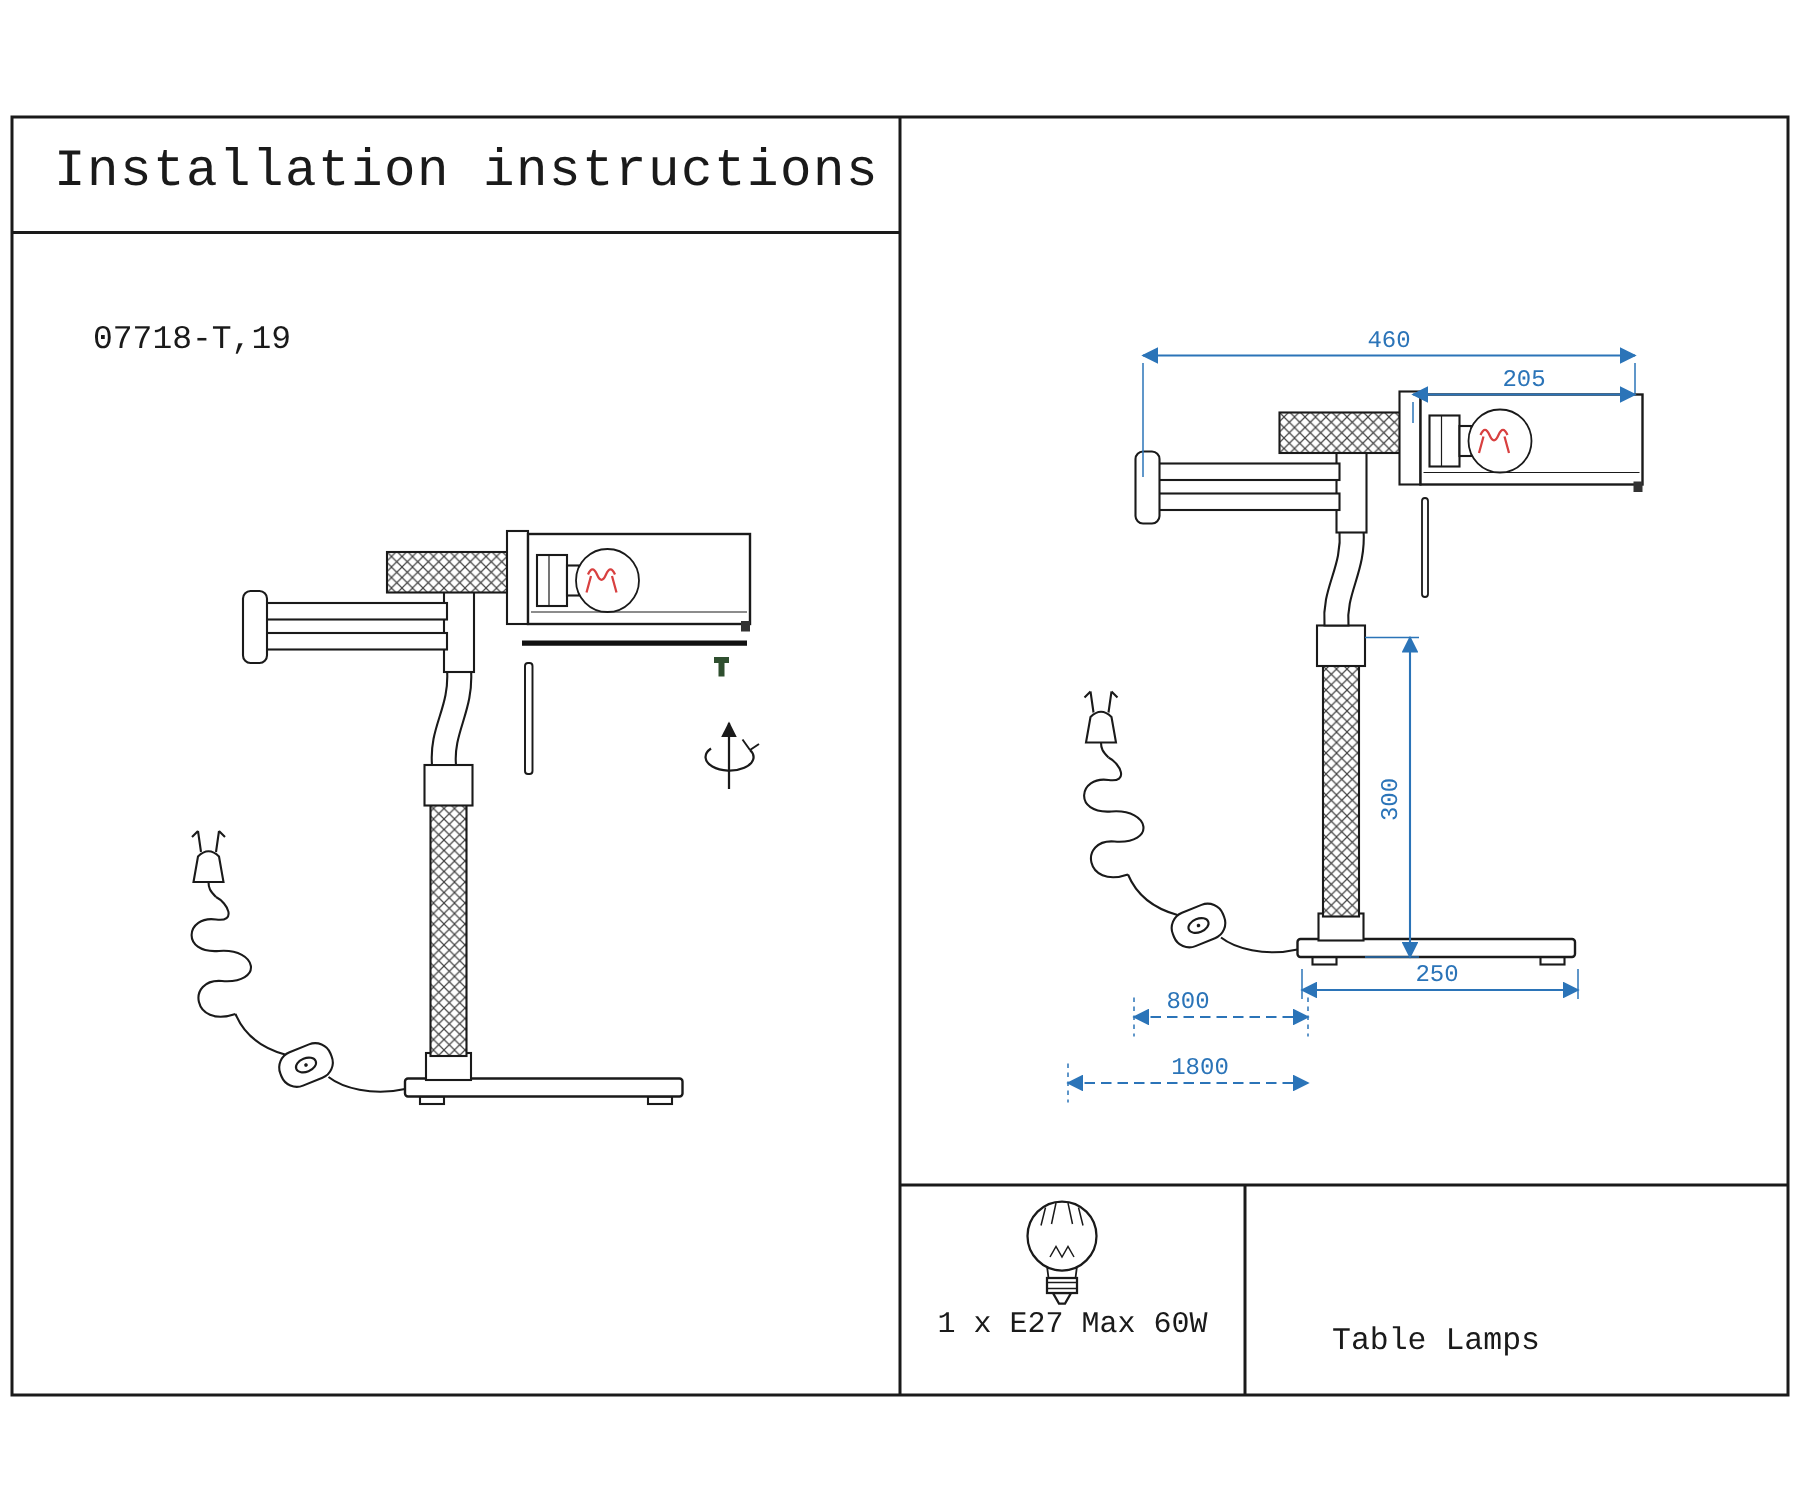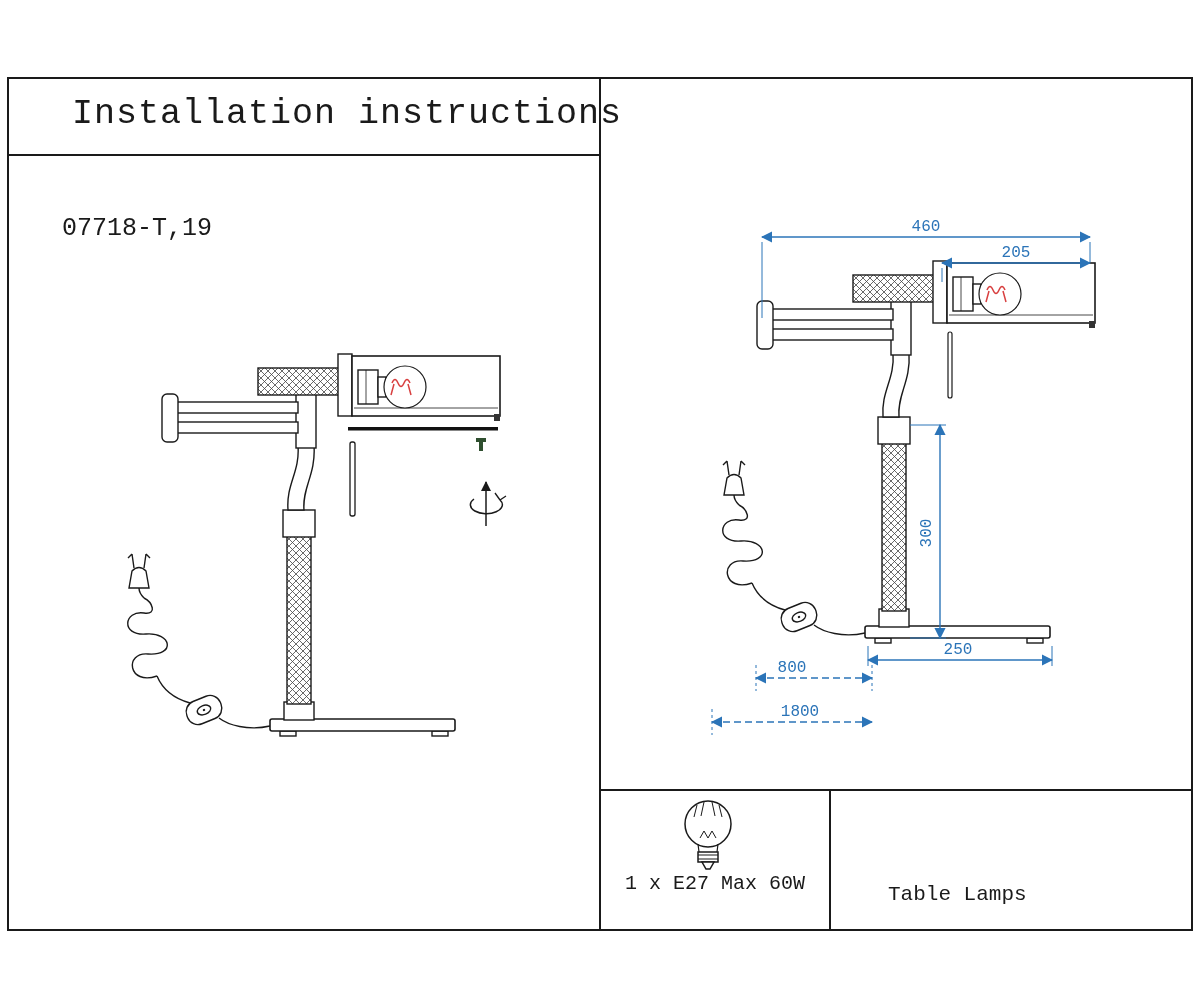--- a/index.html
+++ b/index.html
@@ -1,20 +1,20 @@
 <!DOCTYPE html>
 <html><head>
 <meta charset="utf-8">
 <style>
   html,body{margin:0;padding:0;background:#ffffff;}
   .page{position:relative;width:1200px;height:1000px;background:#fff;
         font-family:"Liberation Mono","DejaVu Sans Mono",monospace;color:#1a1a1a;overflow:hidden;}
   .abs{position:absolute;}
-  .title{left:36px;top:94px;font-size:35px;letter-spacing:1px;white-space:pre;margin-left:36px;}
-  .model{left:62px;top:214px;font-size:25px;}
+  .title{left:36px;top:94px;font-size:35px;letter-spacing:1px;white-space:pre;}
+  .model{left:62px;top:214px;font-size:22px;}
   .spec{left:600px;top:872px;width:230px;text-align:center;font-size:20px;}
   .info{left:888px;top:800px;font-size:21px;line-height:38px;white-space:pre;}
   .info .row{display:block;}
   svg text.dim{font-family:"Liberation Mono","DejaVu Sans Mono",monospace;font-size:16px;fill:#2b74b8;}
 </style>
 </head>
 <body>
 
 <div class="page">
 

